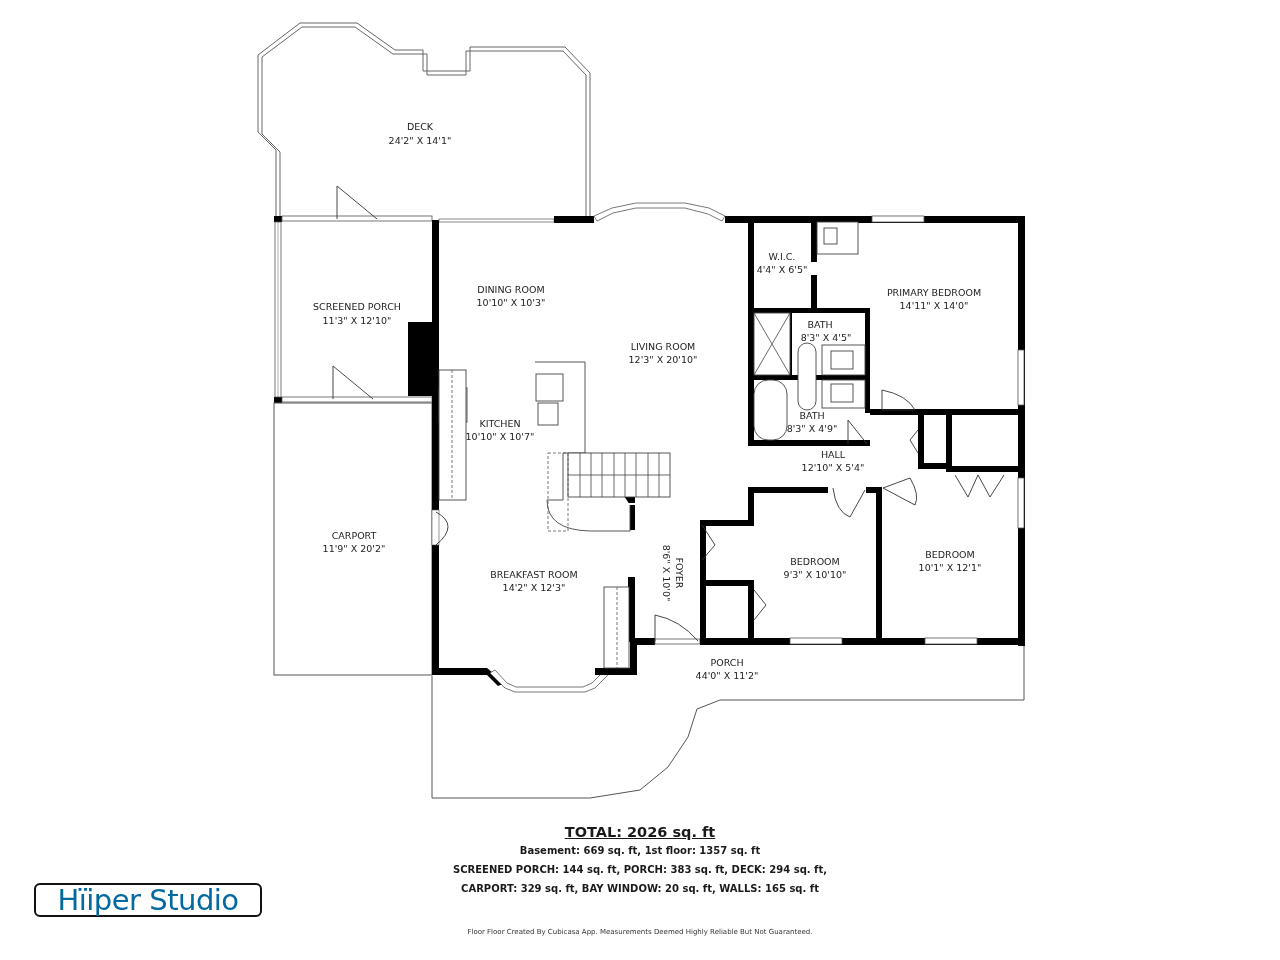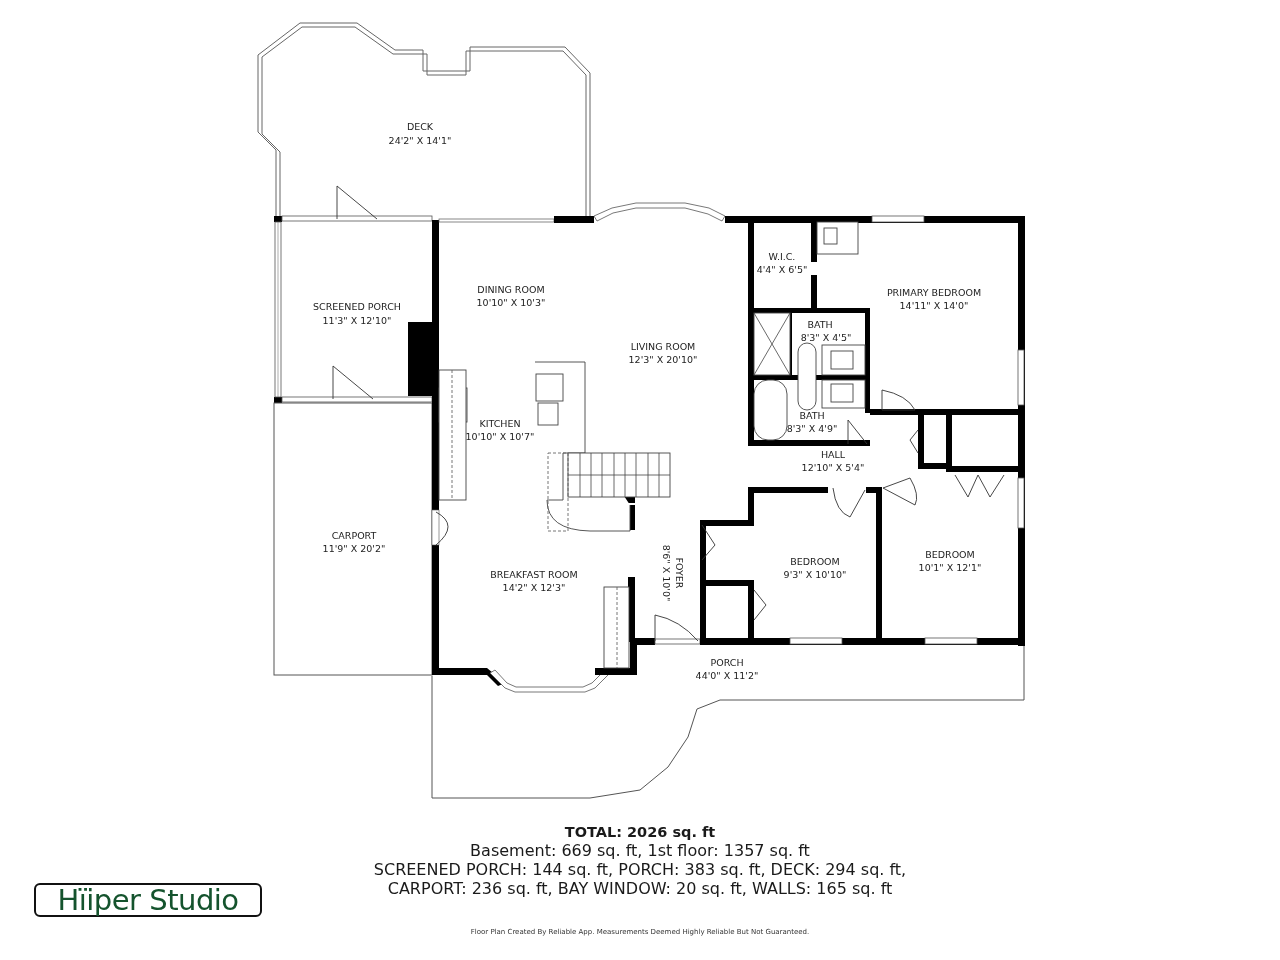--- a/index.html
+++ b/index.html
@@ -11,28 +11,28 @@
   .wall { fill: #000; }
   .outline { fill: none; stroke: #555; stroke-width: 1; }
   .dbl { fill: none; stroke: #666; stroke-width: 1; }
   .win { fill: #fff; stroke: #555; stroke-width: 0.8; }
   .door { fill: none; stroke: #333; stroke-width: 0.9; }
   .fixture { fill: #fff; stroke: #444; stroke-width: 0.9; }
   .dash { fill: none; stroke: #666; stroke-width: 0.9; stroke-dasharray: 3 2; }
 
   .summary { position: absolute; left: 340px; top: 823px; width: 600px; text-align: center;
              font-family: "DejaVu Sans", sans-serif; color: #1a1a1a; }
-  .summary .total { font-weight: bold; font-size: 14.5px; line-height: 18px; }
-  .summary .line { font-size: 16px; line-height: 19px; }
+  .summary .total { font-weight: bold; font-size: 14.5px; line-height: 18px; text-decoration: underline; }
+  .summary .line { font-size: 10px; line-height: 19px; font-weight: bold; }
   .disclaimer { position: absolute; left: 340px; top: 928px; width: 600px; text-align: center;
                 font-size: 7px; color: #333; font-family: "DejaVu Sans", sans-serif; }
   .logo { position: absolute; left: 34px; top: 883px; width: 228px; height: 34px;
           border: 2px solid #111; border-radius: 6px; box-sizing: border-box;
           display: flex; align-items: flex-end; justify-content: center;
-          font-family: "DejaVu Sans", sans-serif; font-size: 29px; letter-spacing: -0.5px; color: #14532d;
+          font-family: "DejaVu Sans", sans-serif; font-size: 29px; letter-spacing: -0.5px; color: #0369a1;
           line-height: 1; }
 </style>
 </head>
 <body>
 
 <svg id="plan" viewBox="0 0 1280 960" xmlns="http://www.w3.org/2000/svg">
 
   <g>
     <path class="dbl" d="M276,220 L276,150 L258,132 L258,55 L300,23 L357,23 L395,50 L423,50 L423,71 L470,71 L470,47 L565,47 L590,73 L590,218"></path>
     <path class="dbl" d="M280,220 L280,152 L262,134 L262,57 L302,27 L355,27 L393,54 L427,54 L427,75 L466,75 L466,51 L563,51 L586,75 L586,218"></path>
@@ -235,20 +235,20 @@
 
     <text class="room-name" x="727" y="666">PORCH</text>
     <text class="room-dim" x="727" y="679">44'0" X 11'2"</text>
   </g>
 </svg>
 
 <div class="summary">
   <div class="total">TOTAL: 2026 sq. ft</div>
   <div class="line">Basement: 669 sq. ft, 1st floor: 1357 sq. ft</div>
   <div class="line">SCREENED PORCH: 144 sq. ft, PORCH: 383 sq. ft, DECK: 294 sq. ft,</div>
-  <div class="line">CARPORT: 236 sq. ft, BAY WINDOW: 20 sq. ft, WALLS: 165 sq. ft</div>
+  <div class="line">CARPORT: 329 sq. ft, BAY WINDOW: 20 sq. ft, WALLS: 165 sq. ft</div>
 </div>
 
-<div class="disclaimer">Floor Plan Created By Reliable App. Measurements Deemed Highly Reliable But Not Guaranteed.</div>
+<div class="disclaimer">Floor Floor Created By Cubicasa App. Measurements Deemed Highly Reliable But Not Guaranteed.</div>
 
 <div class="logo">
   <span>Hïiper Studio</span>
 </div>
 
 </body></html>

